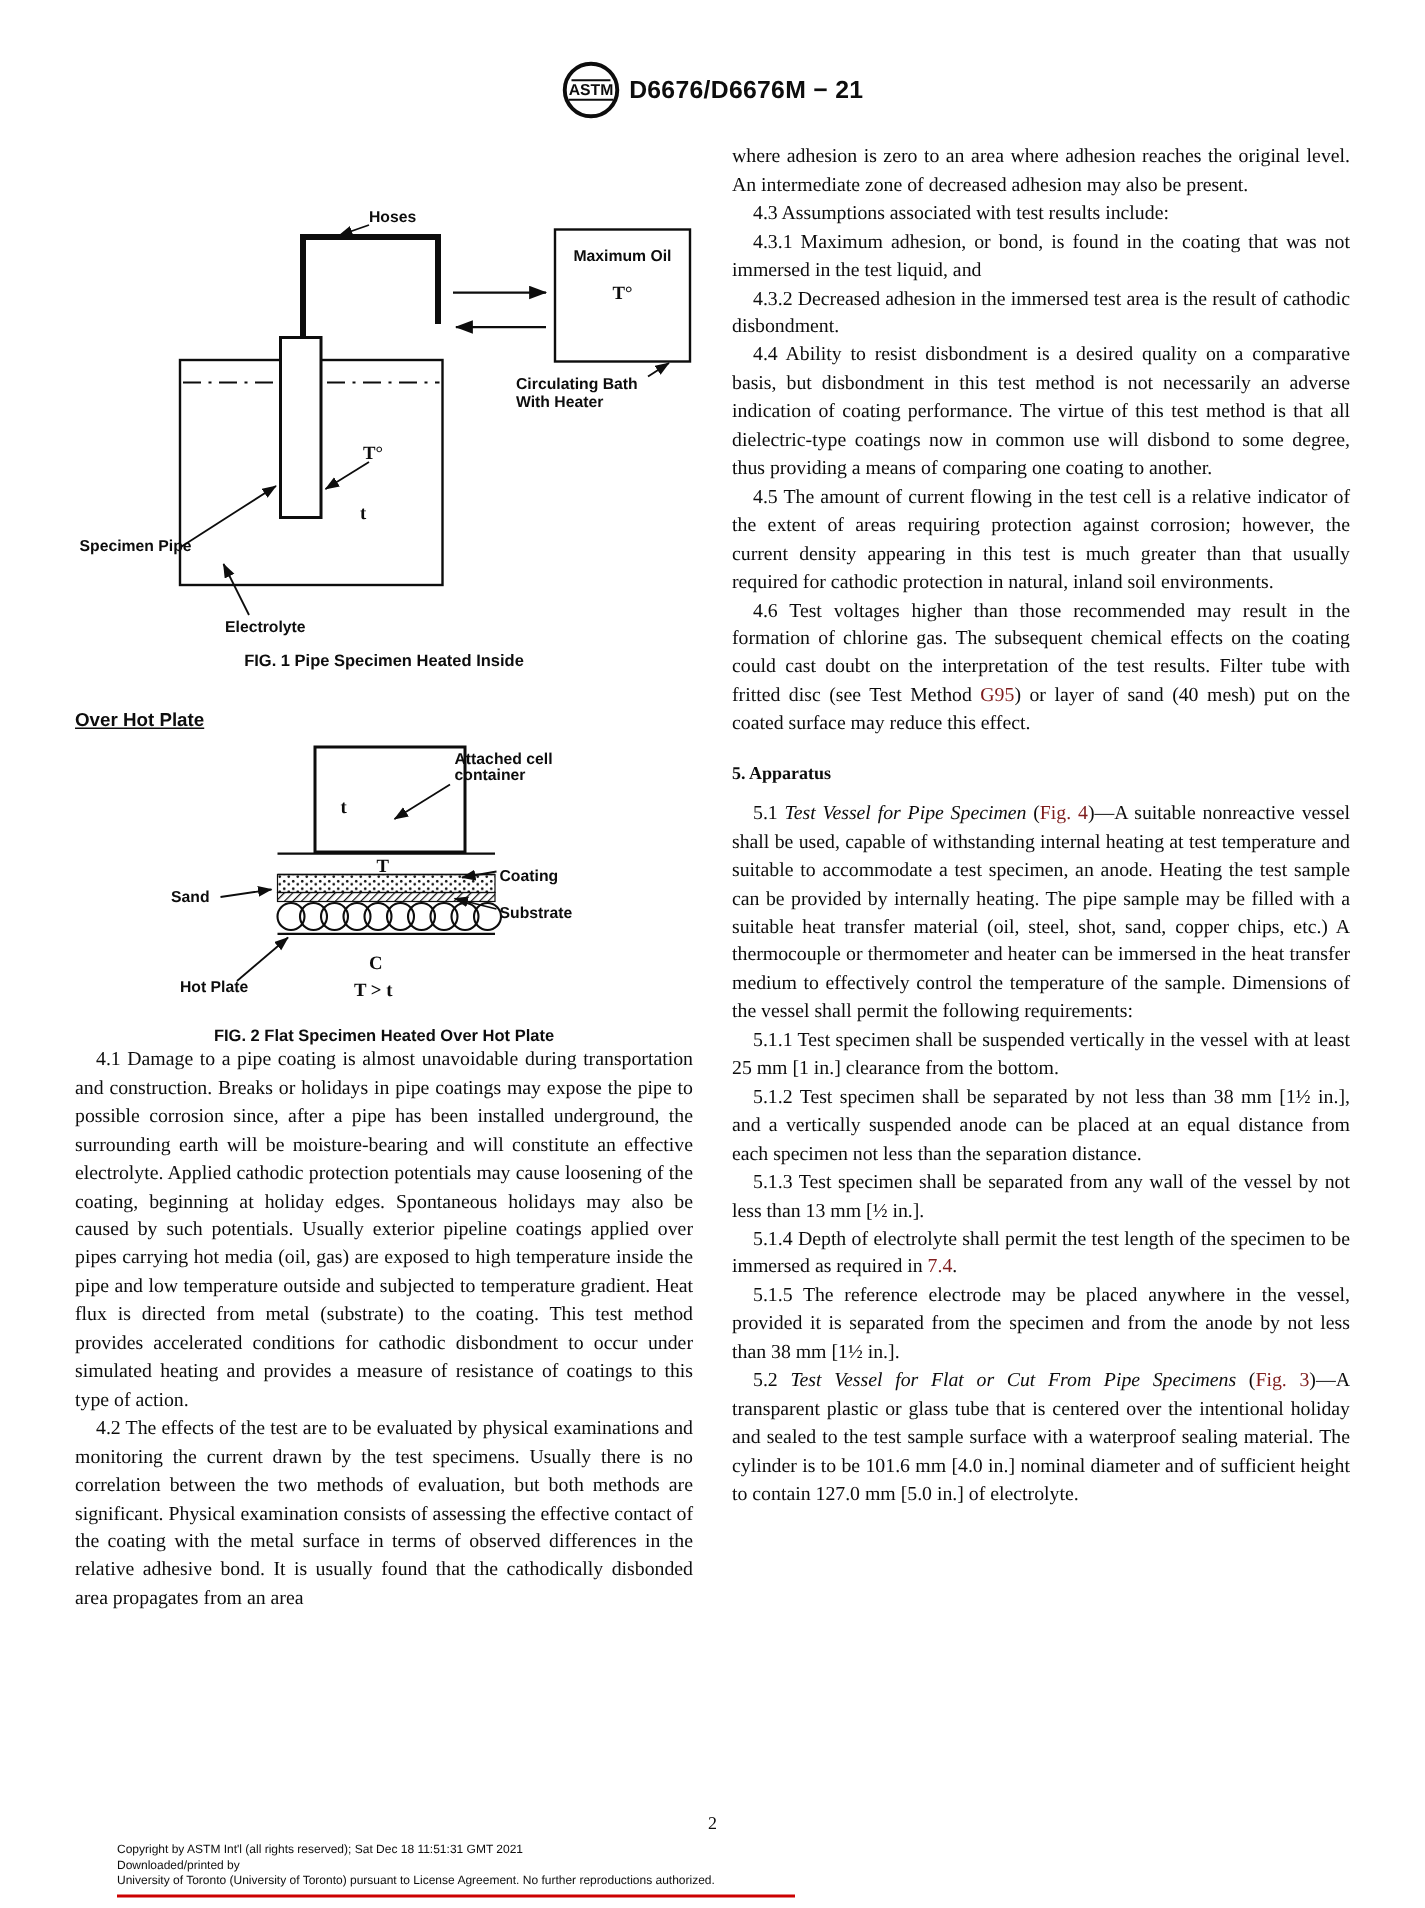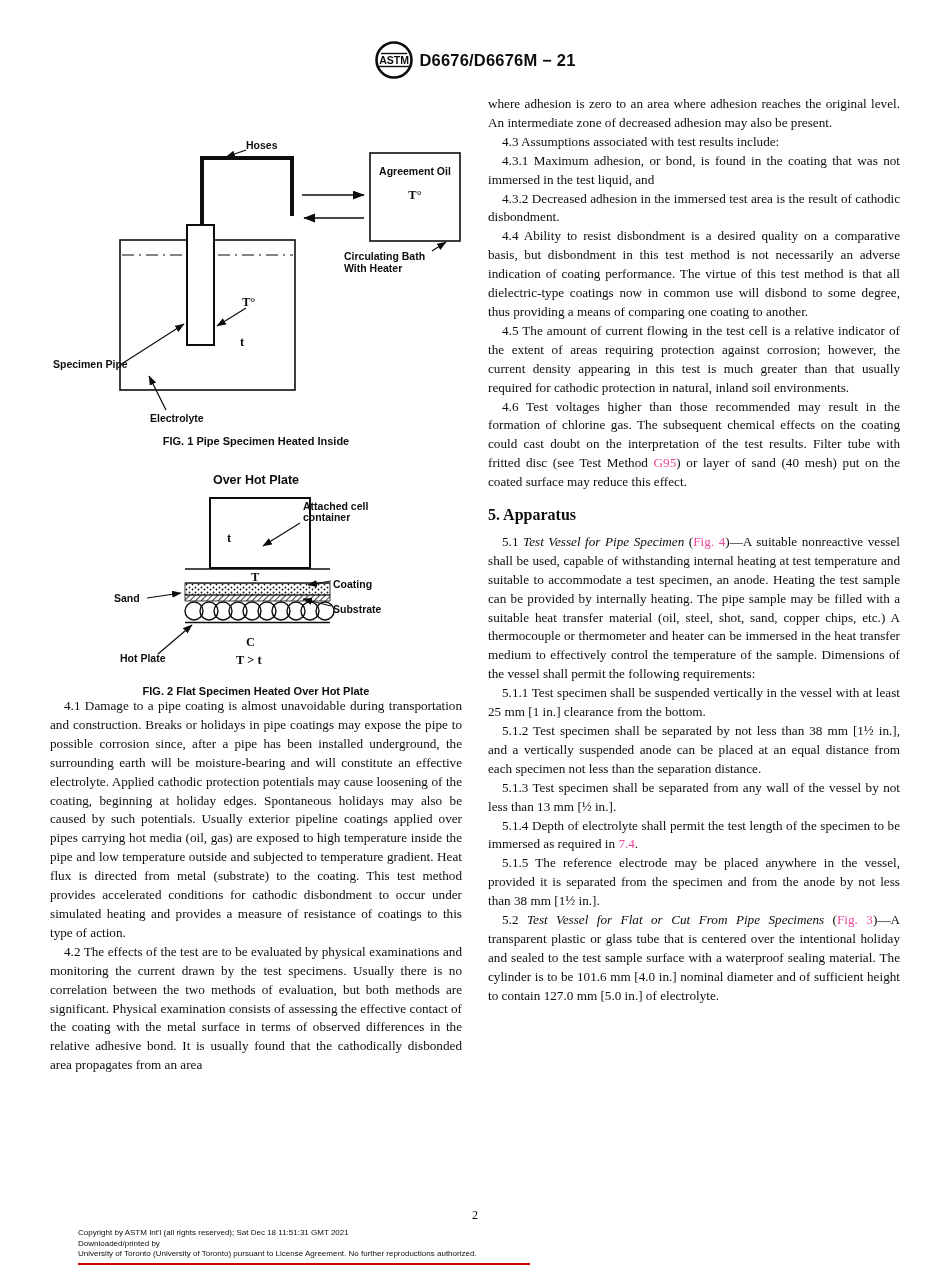--- a/index.html
+++ b/index.html
@@ -6,30 +6,30 @@
   body{width:950px;height:1272px;background:#ffffff;position:relative;overflow:hidden;
        font-family:"Liberation Serif",serif;color:#0d0d0d;}
   .header{position:absolute;top:40px;left:0;width:950px;display:flex;justify-content:center;align-items:center;gap:5px;}
   .doc-code{font:bold 16.5px "Liberation Sans",sans-serif;letter-spacing:.2px;}
   .col{position:absolute;width:412px;font-size:13.2px;line-height:18.9px;text-align:justify;}
   .col-left{left:50px;top:90px;}
   .col-right{left:488px;top:95px;}
   p.para{margin:0;text-indent:14px;}
   p.nopind{margin:0;text-indent:0;}
   .mt{margin-top:9px;}
-  .sec-heading{font-size:16px;font-weight:bold;margin:0;text-align:left;}
+  .sec-heading{font-size:12px;font-weight:bold;margin:0;text-align:left;}
   .h4m{margin-top:46px;}
   .h5m{margin-top:14px;margin-bottom:8px;}
   .it{font-style:italic;}
-  .link{color:#ec4899;cursor:pointer;}
+  .link{color:#7f1d1d;cursor:pointer;}
   .figure{position:relative;}
   .fig1{height:295px;margin-top:48px;}
   .fig2{height:192px;margin-top:4px;}
   .fig-caption{text-align:center;font:bold 11px "Liberation Sans",sans-serif;margin-top:2px;}
-  .fig2-title{text-align:center;font:bold 12.5px "Liberation Sans",sans-serif;margin-top:26px;}
+  .fig2-title{font:bold 12.5px "Liberation Sans",sans-serif;margin-top:26px;text-decoration:underline;}
   .flabel{position:absolute;font:bold 10.5px/1.15 "Liberation Sans",sans-serif;white-space:nowrap;color:#0d0d0d;}
   .ctr{width:90px;text-align:center;display:inline-block;}
   .ul{}
   .fsym{position:absolute;font:bold 12.5px "Liberation Serif",serif;white-space:nowrap;color:#0d0d0d;}
   .footer-page{position:absolute;top:1208px;left:0;width:950px;text-align:center;font-size:12px;}
   .footer-copy{position:absolute;left:78px;top:1228px;font:8px/10.5px "Liberation Sans",sans-serif;color:#0d0d0d;}
   .footer-rule{width:452px;height:2px;background:#CC0000;margin-top:3px;}
   svg{display:block;}
 </style>
 </head>
@@ -68,21 +68,21 @@
       <line x1="252" y1="57" x2="314" y2="57" stroke="#0d0d0d" stroke-width="1.5" marker-end="url(#ah1)"></line>
       <line x1="314" y1="80" x2="254" y2="80" stroke="#0d0d0d" stroke-width="1.5" marker-end="url(#ah1)"></line>
 
       <line x1="196" y1="12" x2="176" y2="19" stroke="#0d0d0d" stroke-width="1.2" marker-end="url(#ah1)"></line>
       <line x1="382" y1="113" x2="396" y2="104" stroke="#0d0d0d" stroke-width="1.2" marker-end="url(#ah1)"></line>
       <line x1="196" y1="170" x2="167" y2="188" stroke="#0d0d0d" stroke-width="1.2" marker-end="url(#ah1)"></line>
       <line x1="70" y1="227" x2="134" y2="186" stroke="#0d0d0d" stroke-width="1.2" marker-end="url(#ah1)"></line>
       <line x1="116" y1="272" x2="99" y2="238" stroke="#0d0d0d" stroke-width="1.2" marker-end="url(#ah1)"></line>
     </svg>
     <span class="flabel" style="left:196px;top:1px;">Hoses</span>
-    <span class="flabel ctr" style="left:320px;top:27px;">Agreement Oil</span>
+    <span class="flabel ctr" style="left:320px;top:27px;">Maximum Oil</span>
     <span class="fsym ctr" style="left:320px;top:50px;">T°</span>
     <span class="flabel" style="left:294px;top:112px;">Circulating Bath</span>
     <span class="flabel" style="left:294px;top:124px;">With Heater</span>
     <span class="fsym" style="left:192px;top:157px;">T°</span>
     <span class="fsym" style="left:190px;top:197px;">t</span>
     <span class="flabel" style="left:3px;top:220px;">Specimen Pipe</span>
     <span class="flabel" style="left:100px;top:274px;">Electrolyte</span>
   </div>
   <div class="fig-caption">FIG. 1 Pipe Specimen Heated Inside</div>
 

